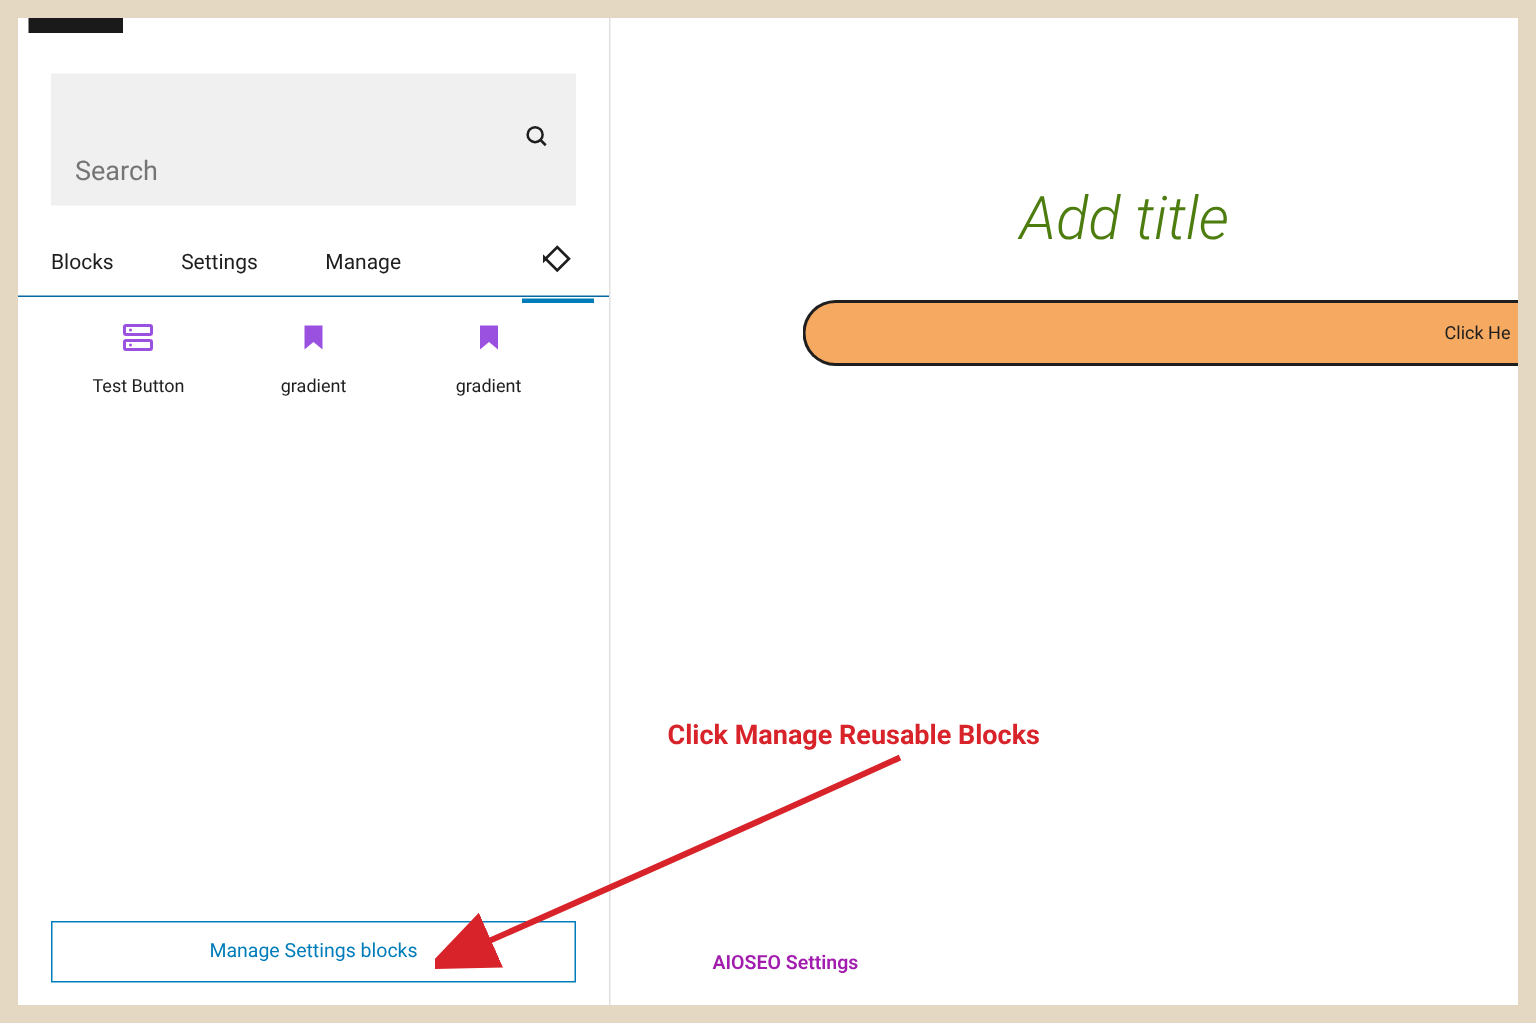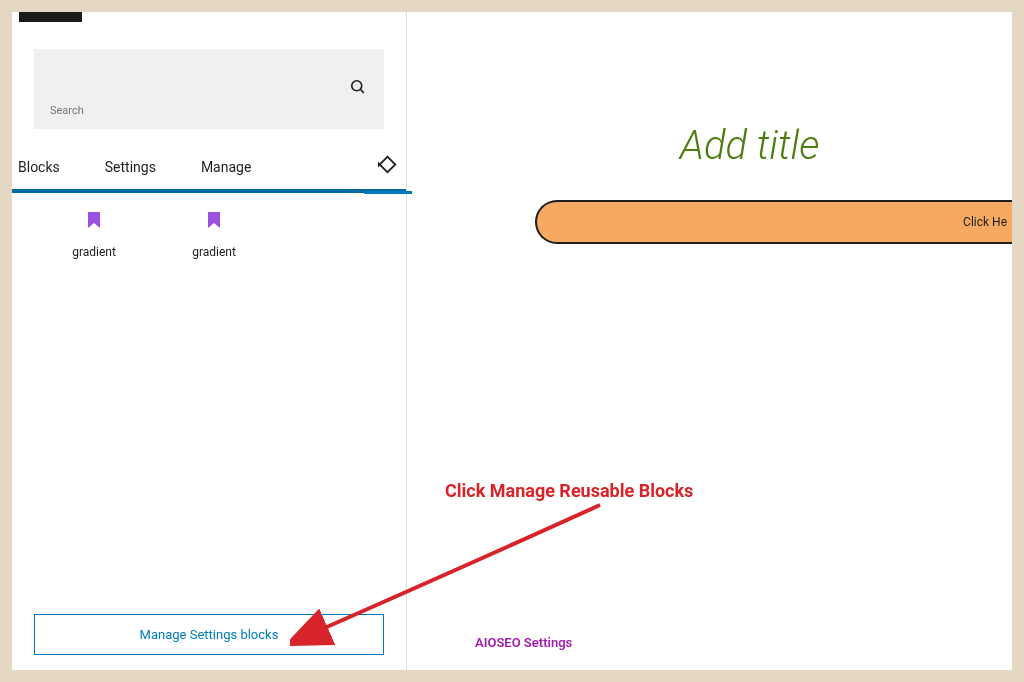--- a/index.html
+++ b/index.html
@@ -43,34 +43,34 @@
       background: #f0f0f0;
       display: flex;
       align-items: center;
       justify-content: space-between;
       padding: 12px 16px;
     }
     .search-input {
       background: transparent;
       border: none;
       outline: none;
-      font-size: 11px;
+      font-size: 18px;
       color: #737373;
       flex: 1;
       margin-top: 43px;
     }
     .search-icon svg {
       width: 20px;
       height: 20px;
     }
     .tabs {
       display: flex;
       align-items: center;
-      padding: 0 6px;
-      border-bottom: 4px solid #0369a1;
+      padding: 0 22px;
+      border-bottom: 1px solid #0369a1;
       margin-top: 6px;
     }
     .tab {
       padding: 12px 0;
       font-size: 14px;
       color: #1e1e1e;
       cursor: pointer;
       margin-right: 45px;
       position: relative;
     }
@@ -216,20 +216,31 @@
           <rect x="6" y="6" width="11" height="11" transform="rotate(45 11.5 11.5)"></rect>
           <polyline points="3,11 6,14 3,17" fill="#1e1e1e" stroke="none" transform="translate(-1,-2.5)"></polyline>
         </svg>
       </div>
     </div>
 
 
     <div class="block-grid">
       <div class="block-item">
         <div class="block-icon">
+          <svg width="22" height="20" viewBox="0 0 22 20">
+            <rect x="2" y="2" width="18" height="6" rx="1" fill="none" stroke="#9b51e0" stroke-width="2"></rect>
+            <rect x="2" y="12" width="18" height="6" rx="1" fill="none" stroke="#9b51e0" stroke-width="2"></rect>
+            <circle cx="6" cy="5" r="1" fill="#9b51e0"></circle>
+            <circle cx="6" cy="15" r="1" fill="#9b51e0"></circle>
+          </svg>
+        </div>
+        <div class="block-label">Test Button</div>
+      </div>
+      <div class="block-item">
+        <div class="block-icon">
           <svg width="14" height="18" viewBox="0 0 14 18">
             <path d="M1 1 L13 1 L13 17 L7 12 L1 17 Z" fill="#9b51e0"></path>
           </svg>
         </div>
         <div class="block-label">gradient</div>
       </div>
       <div class="block-item">
         <div class="block-icon">
           <svg width="14" height="18" viewBox="0 0 14 18">
             <path d="M1 1 L13 1 L13 17 L7 12 L1 17 Z" fill="#9b51e0"></path>

